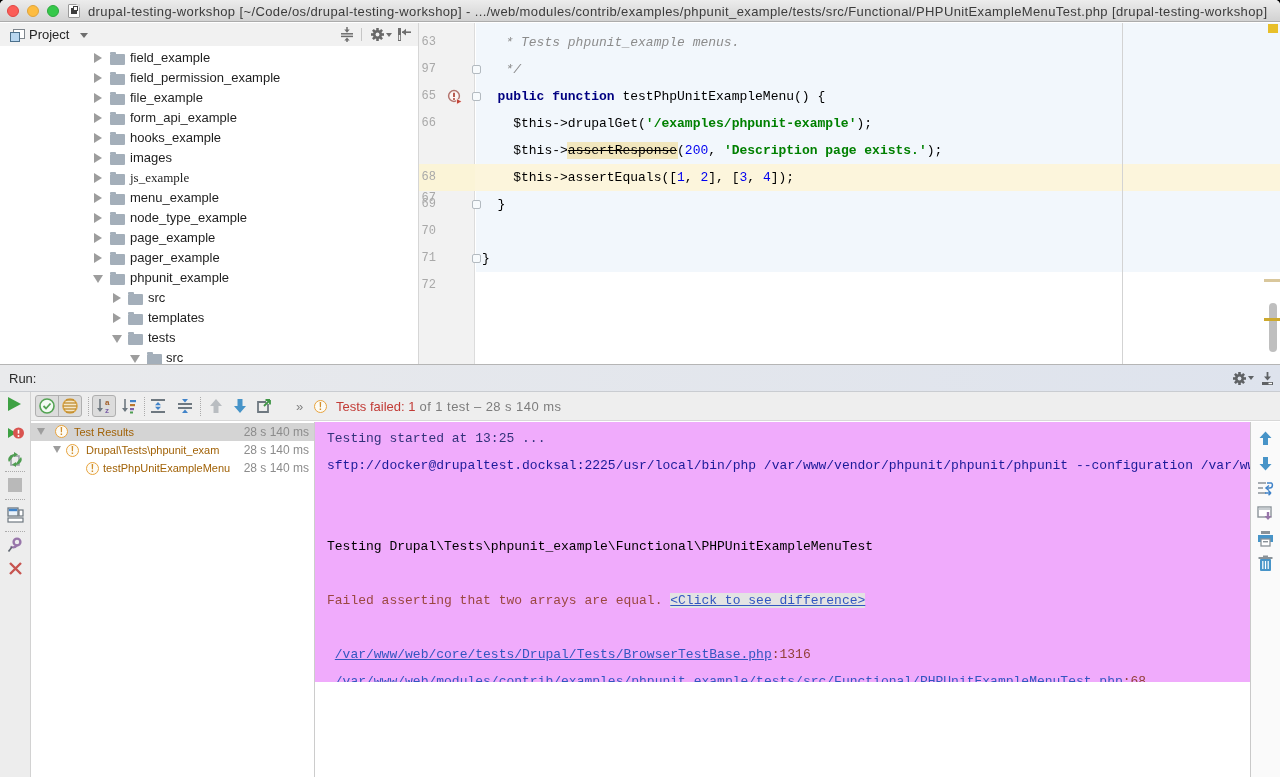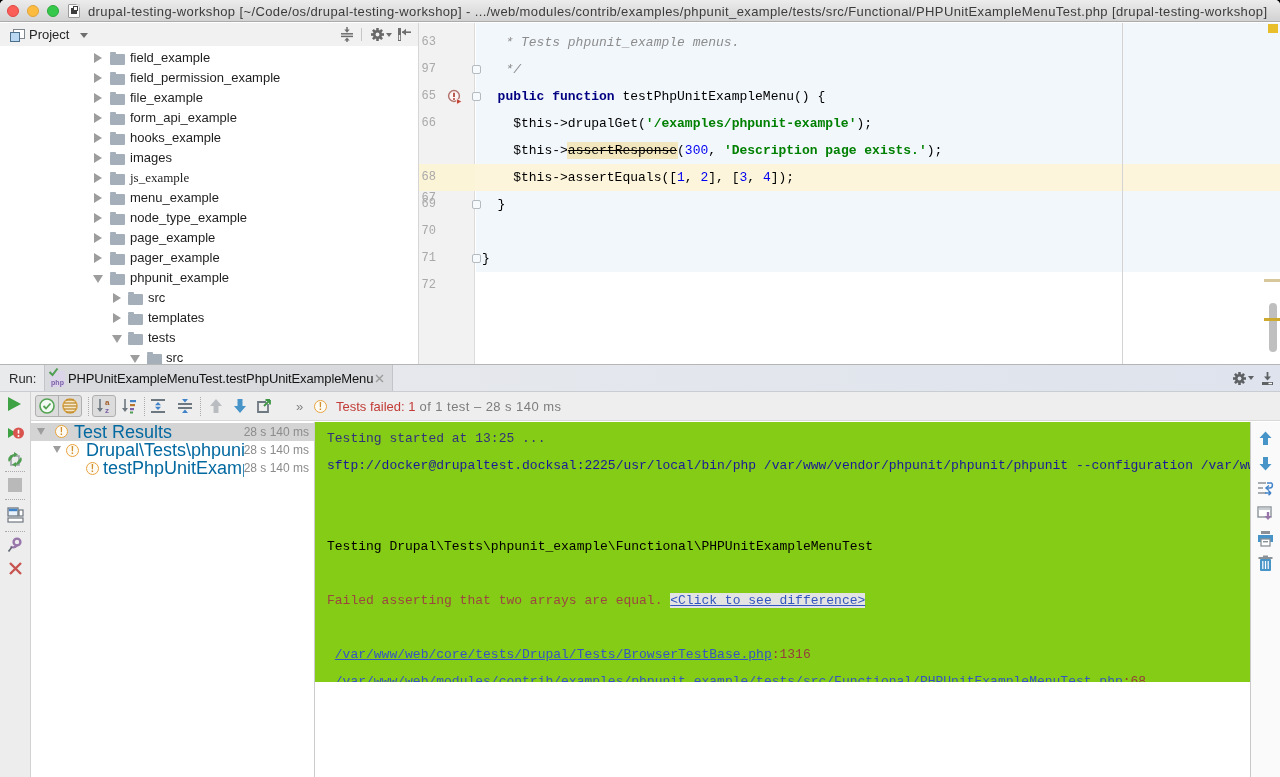--- a/index.html
+++ b/index.html
@@ -41,29 +41,29 @@
 
 #runpanel { left:0; top:364px; width:1280px; height:413px; background:#fff; border-top:1px solid #B5B5B5; }
 #tabrow { left:0; top:0; width:1280px; height:27px; background:linear-gradient(to right,#E9EAEC,#DEE3ED); border-bottom:1px solid #C9CCD1; }
 #runlabel { left:9px; top:0; height:26px; line-height:27px; font-size:13px; color:#2B2B2B; }
 #tab { left:44px; top:0; width:349px; height:26px; background:#D8DADD; border-left:1px solid #C2C4C7; border-right:1px solid #C2C4C7; }
 #tab-label { left:23px; top:0; height:26px; line-height:27px; font-size:13px; color:#141414; letter-spacing:-0.12px; white-space:nowrap; }
 #toolrow { left:31px; top:27px; width:1249px; height:29px; background:#EEEEEE; border-bottom:1px solid #D8D8D8; }
 #leftstrip { left:0; top:27px; width:31px; height:386px; background:#EDEDED; border-right:1px solid #D2D2D2; }
 #ttree { left:31px; top:57px; width:283px; height:356px; background:#fff; }
 #tsplit { left:314px; top:57px; width:1px; height:356px; background:#CCCCCC; }
-#console { left:315px; top:57px; width:935px; height:260px; background:#84cc16; overflow:hidden;text-decoration:underline; }
+#console { left:315px; top:57px; width:935px; height:260px; background:#f0abfc; overflow:hidden;text-decoration:underline; }
 #rightstrip { left:1250px; top:57px; width:30px; height:356px; background:#FAFAFA; border-left:1px solid #C9C9C9; }
 .con-line { position:absolute; left:12px; font-family:"Liberation Mono", monospace; font-size:13px; line-height:27px; white-space:pre; color:#000; }
 .lnk { color:#3356C0; text-decoration:underline; }
 .mrn { color:#94403A; }
 .warn-ic { position:absolute; width:13px; height:13px; border:1.6px solid #E8A33D; border-radius:50%; background:#FDFBF4; }
 .warn-ic:after { content:"!"; position:absolute; left:0; right:0; top:-1px; text-align:center; font-size:10px; line-height:13px; color:#D18E2C; font-weight:bold; font-family:"Liberation Sans", sans-serif; }
 .ttime { position:absolute; right:5px; font-size:12px; color:#8C8C8C; line-height:18px; }
-.ttxt { position:absolute; font-size:18px; color:#0369a1; line-height:18px; white-space:nowrap; }
+.ttxt { position:absolute; font-size:11px; color:#a16207; line-height:18px; white-space:nowrap; }
 .btn-pressed { position:absolute; background:#DCDCDC; border:1px solid #AFAFAF; border-radius:3px; }
 .vsep-dot { position:absolute; width:1px; border-left:1px dotted #ABABAB; }
 </style>
 </head>
 <body>
 <div id="win">
 
   <div id="titlebar" class="abs">
     <div class="abs tl" style="left:7px; background:#FB5D57; border:0.5px solid #DF4643;"></div>
     <div class="abs tl" style="left:27px; background:#FDBC40; border:0.5px solid #DFA33A;"></div>
@@ -187,46 +187,34 @@
     <div id="margin-line" class="abs"></div>
     <div id="codelines" class="abs" style="left:0;top:0;width:862px;height:341px;">
       <div class="fold" style="top:42px;"></div>
       <div class="fold" style="top:69px;"></div>
       <div class="fold" style="top:177px;"></div>
       <div class="fold" style="top:231px;"></div>
       <div class="cl" style="top:6px;"><span class="cmt">   * Tests phpunit_example menus.</span></div>
       <div class="cl" style="top:33px;"><span class="cmt">   */</span></div>
       <div class="cl" style="top:60px;">  <span class="kw">public function</span> testPhpUnitExampleMenu() {</div>
       <div class="cl" style="top:87px;">    $this-&gt;drupalGet(<span class="str">'/examples/phpunit-example'</span>);</div>
-      <div class="cl" style="top:114px;">    $this-&gt;<span class="depr">assertResponse</span>(<span class="num">300</span>, <span class="str">'Description page exists.'</span>);</div>
+      <div class="cl" style="top:114px;">    $this-&gt;<span class="depr">assertResponse</span>(<span class="num">200</span>, <span class="str">'Description page exists.'</span>);</div>
       <div class="cl" style="top:141px;">    $this-&gt;assertEquals([<span class="num">1</span>, <span class="num">2</span>], [<span class="num">3</span>, <span class="num">4</span>]);</div>
       <div class="cl" style="top:168px;">  }</div>
       <div class="cl" style="top:222px;">}</div>
     </div>
     <div class="abs" style="left:849px;top:1px;width:10px;height:9px;background:#E8BF2A;"></div>
     <div class="abs" style="left:845px;top:256px;width:16px;height:3px;background:#D9C79C;"></div>
     <div class="abs" style="left:850px;top:280px;width:8px;height:49px;background:#A9A9A9;border-radius:4px;opacity:0.75;"></div>
     <div class="abs" style="left:845px;top:295px;width:16px;height:3px;background:#CDA92E;"></div>
   </div>
 
   <div id="runpanel" class="abs">
     <div id="tabrow" class="abs">
       <div id="runlabel" class="abs">Run:</div>
-      <div id="tab" class="abs">
-        <div class="abs" style="left:5px;top:6px;width:15px;height:16px;background:#DCD4E9;border-radius:2px;">
-          <div class="abs" style="left:0;right:0;bottom:1px;text-align:center;font-size:7px;font-weight:bold;color:#7B5FA8;">php</div>
-        </div>
-        <svg class="abs" style="left:3px;top:2px" width="11" height="10" viewBox="0 0 11 10">
-          <path d="M1.5 5 L4.5 8 L9.5 1.5" fill="none" stroke="#4F9E52" stroke-width="2"></path>
-        </svg>
-        <div id="tab-label" class="abs">PHPUnitExampleMenuTest.testPhpUnitExampleMenu</div>
-        <svg class="abs" style="left:330px;top:9px" width="9" height="9" viewBox="0 0 9 9">
-          <path d="M1 1 L8 8 M8 1 L1 8" stroke="#9B9B9B" stroke-width="1.4"></path>
-        </svg>
-      </div>
       <svg class="abs" style="left:1232px;top:6px" width="15" height="15" viewBox="0 0 15 15">
         <g stroke="#5F6265" stroke-width="2.6">
           <line x1="7.5" y1="1" x2="7.5" y2="14"></line>
           <line x1="1" y1="7.5" x2="14" y2="7.5"></line>
           <line x1="2.9" y1="2.9" x2="12.1" y2="12.1"></line>
           <line x1="2.9" y1="12.1" x2="12.1" y2="2.9"></line>
         </g>
         <circle cx="7.5" cy="7.5" r="4.6" fill="#5F6265"></circle>
         <circle cx="7.5" cy="7.5" r="1.9" fill="#DEE2EA"></circle>
       </svg>

